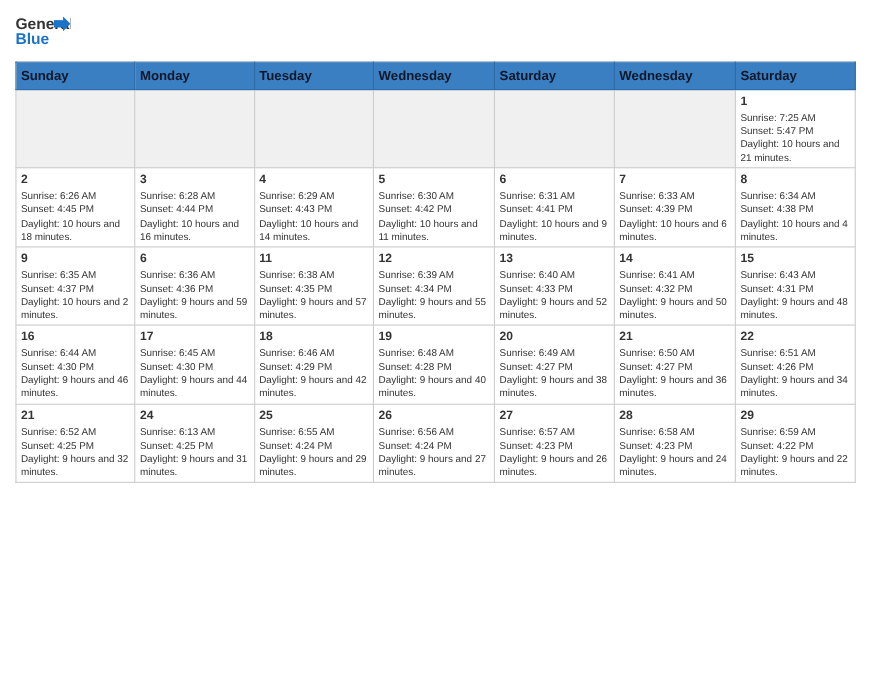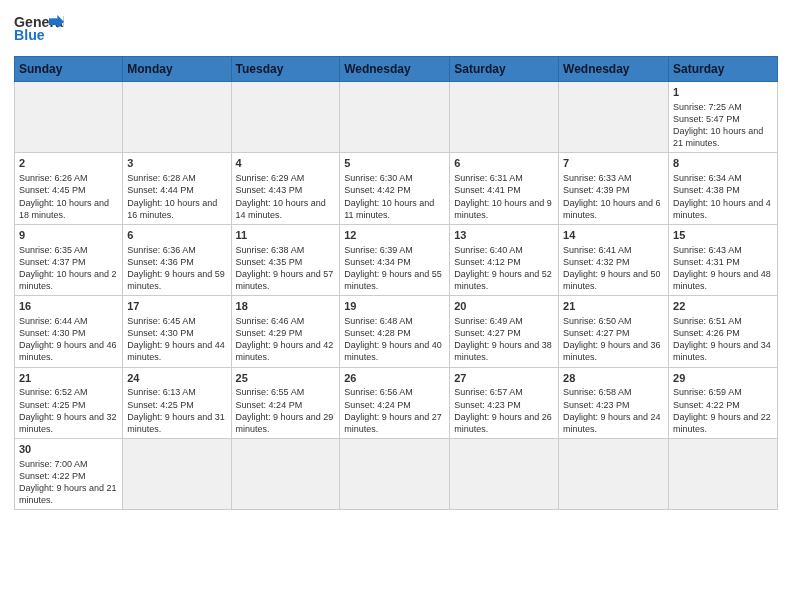--- a/index.html
+++ b/index.html
@@ -189,21 +189,21 @@
           </td>
           <td>
             <span class="day-num">12</span>
             <div class="day-info">Sunrise: 6:39 AM
 Sunset: 4:34 PM
 Daylight: 9 hours and 55 minutes.</div>
           </td>
           <td>
             <span class="day-num">13</span>
             <div class="day-info">Sunrise: 6:40 AM
-Sunset: 4:12 PM
+Sunset: 4:33 PM
 Daylight: 9 hours and 52 minutes.</div>
           </td>
           <td>
             <span class="day-num">14</span>
             <div class="day-info">Sunrise: 6:41 AM
 Sunset: 4:32 PM
 Daylight: 9 hours and 50 minutes.</div>
           </td>
           <td>
             <span class="day-num">15</span>
@@ -292,30 +292,16 @@
             <div class="day-info">Sunrise: 6:58 AM
 Sunset: 4:23 PM
 Daylight: 9 hours and 24 minutes.</div>
           </td>
           <td>
             <span class="day-num">29</span>
             <div class="day-info">Sunrise: 6:59 AM
 Sunset: 4:22 PM
 Daylight: 9 hours and 22 minutes.</div>
           </td>
-        </tr>
-        <tr>
-          <td>
-            <span class="day-num">30</span>
-            <div class="day-info">Sunrise: 7:00 AM
-Sunset: 4:22 PM
-Daylight: 9 hours and 21 minutes.</div>
-          </td>
-          <td class="empty"></td>
-          <td class="empty"></td>
-          <td class="empty"></td>
-          <td class="empty"></td>
-          <td class="empty"></td>
-          <td class="empty"></td>
         </tr>
       </tbody>
   </table>
 </div>
 
 </body></html>

